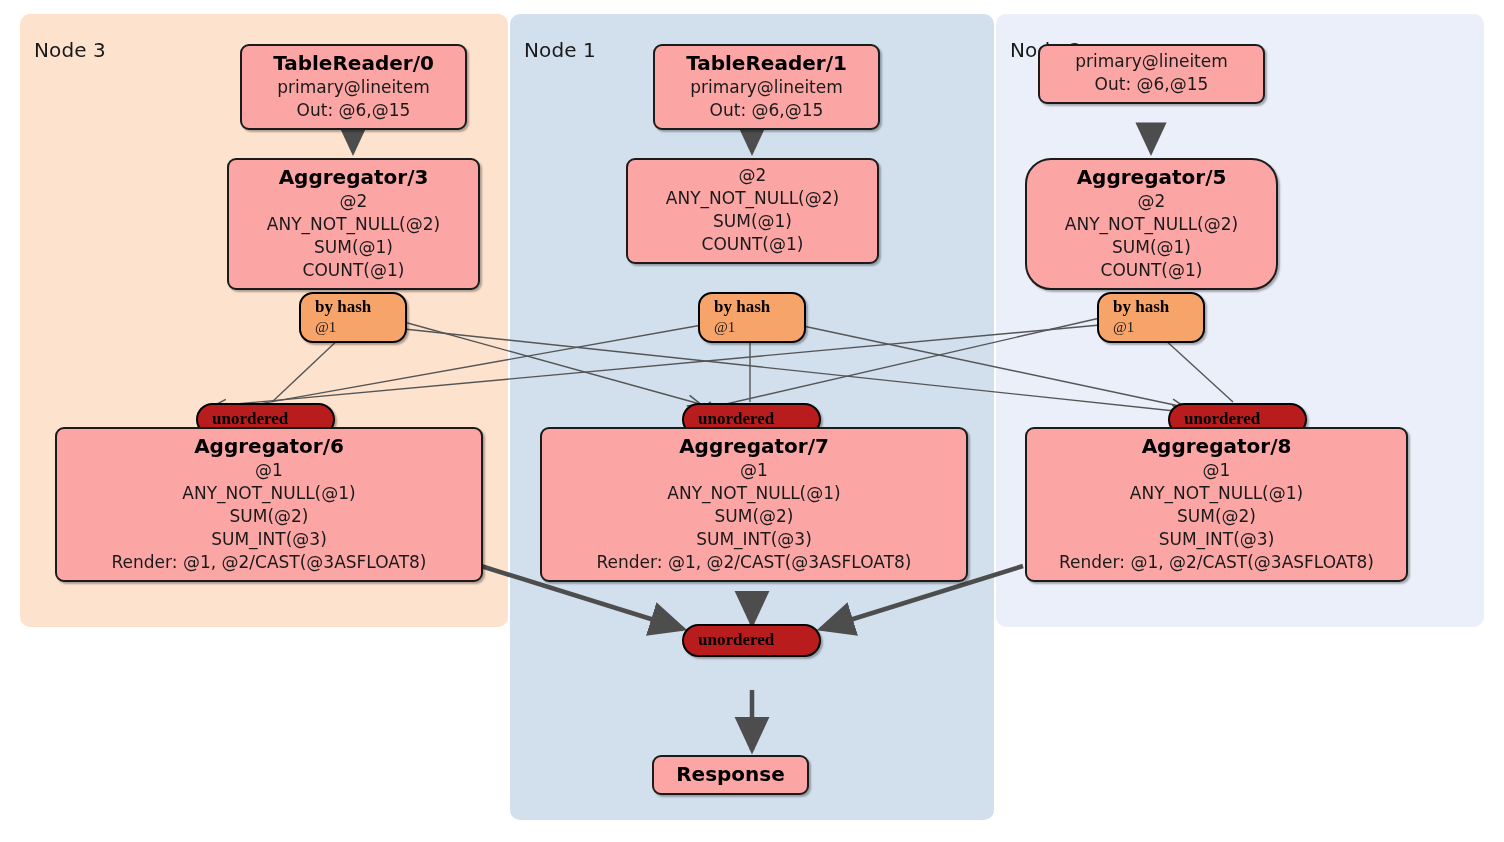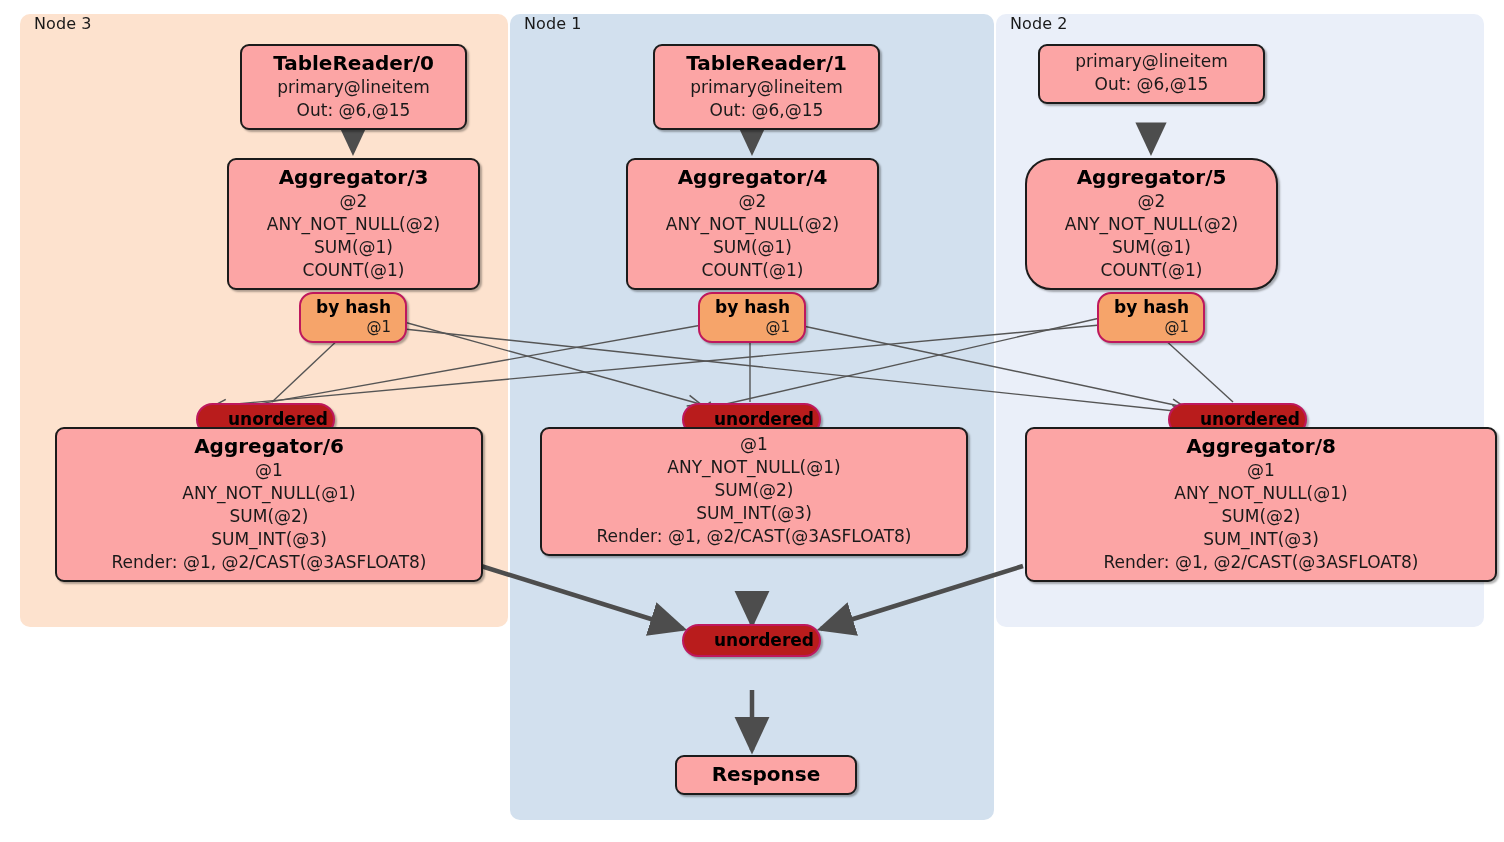--- a/index.html
+++ b/index.html
@@ -19,23 +19,23 @@
   }
 
   
   .node-panel {
     position: absolute;
     border-radius: 10px;
     box-sizing: border-box;
   }
   .node-panel-label {
     position: absolute;
-    top: 0;
+    top: 24px;
     left: 14px;
-    font-size: 16px;
+    font-size: 20px;
     color: #1a1a1a;
     letter-spacing: 0.1px;
     white-space: nowrap;
   }
 
   
   #edges, #edges-top {
     position: absolute;
     left: 0;
     top: 0;
@@ -66,23 +66,24 @@
     font-size: 17px;
     line-height: 23px;
     color: #1a1a1a;
     white-space: nowrap;
   }
 
   
   .pill {
     position: absolute;
     box-sizing: border-box;
-    border: 2px solid #be185d;
-    text-align: right;
+    border: 2px solid #000000;
+    text-align: left;
     box-shadow: 2px 2px 2px rgba(0,0,0,0.30);
+    font-family: Liberation Serif, serif;
   }
   .pill.hash {
     background: #F6A46A;
     border-radius: 14px;
     padding: 2px 14px 4px 14px;
   }
   .pill.hash .p-title {
     font-weight: bold;
     font-size: 17px;
     line-height: 22px;
@@ -222,50 +223,50 @@
     <div class="detail">Render: @1, @2/CAST(@3ASFLOAT8)</div>
   </div>
 
   <div class="proc" style="left:653px; top:44px; width:227px;">
     <div class="title">TableReader/1</div>
     <div class="detail">primary@lineitem</div>
     <div class="detail">Out: @6,@15</div>
   </div>
 
   <div class="proc" style="left:626px; top:158px; width:253px;">
-    <div class="title">Aggregator/4</div>
     <div class="detail">@2</div>
     <div class="detail">ANY_NOT_NULL(@2)</div>
     <div class="detail">SUM(@1)</div>
     <div class="detail">COUNT(@1)</div>
   </div>
 
   <div class="pill hash" style="left:698px; top:292px; width:108px;">
     <div class="p-title">by hash</div>
     <div class="p-sub">@1</div>
   </div>
 
   <div class="pill unordered" style="left:682px; top:403px; width:139px;">
     <div class="p-title">unordered</div>
   </div>
 
   <div class="proc" style="left:540px; top:427px; width:428px;">
+    <div class="title">Aggregator/7</div>
     <div class="detail">@1</div>
     <div class="detail">ANY_NOT_NULL(@1)</div>
     <div class="detail">SUM(@2)</div>
     <div class="detail">SUM_INT(@3)</div>
     <div class="detail">Render: @1, @2/CAST(@3ASFLOAT8)</div>
   </div>
 
   <div class="pill unordered" style="left:682px; top:624px; width:139px;">
     <div class="p-title">unordered</div>
   </div>
 
 
-  <div class="proc" style="left:675px; top:755px; width:182px; padding-top:4px; padding-bottom:6px;">
+  <div class="proc" style="left:652px; top:755px; width:157px; padding-top:4px; padding-bottom:6px;">
     <div class="title">Response</div>
   </div>
 
   <div class="proc" style="left:1038px; top:44px; width:227px;">
     <div class="detail">primary@lineitem</div>
     <div class="detail">Out: @6,@15</div>
   </div>
 
   <div class="proc" style="left:1025px; top:158px; width:253px;border-radius:26px;">
     <div class="title">Aggregator/5</div>
@@ -277,21 +278,21 @@
 
   <div class="pill hash" style="left:1097px; top:292px; width:108px;">
     <div class="p-title">by hash</div>
     <div class="p-sub">@1</div>
   </div>
 
   <div class="pill unordered" style="left:1168px; top:403px; width:139px;">
     <div class="p-title">unordered</div>
   </div>
 
-  <div class="proc" style="left:1025px; top:427px; width:472px;">
+  <div class="proc" style="left:1025px; top:427px; width:383px;">
     <div class="title">Aggregator/8</div>
     <div class="detail">@1</div>
     <div class="detail">ANY_NOT_NULL(@1)</div>
     <div class="detail">SUM(@2)</div>
     <div class="detail">SUM_INT(@3)</div>
     <div class="detail">Render: @1, @2/CAST(@3ASFLOAT8)</div>
   </div>
 
 </div>
 

